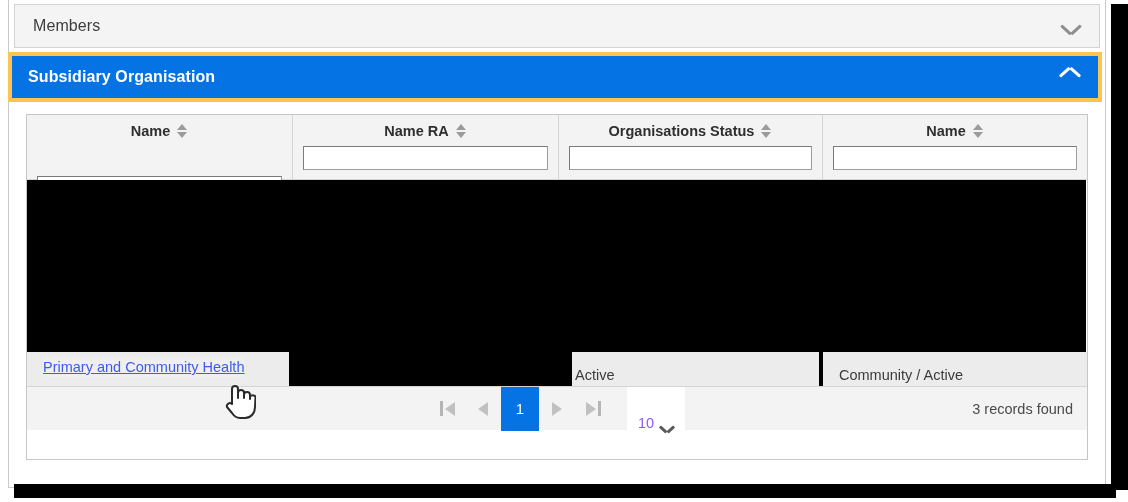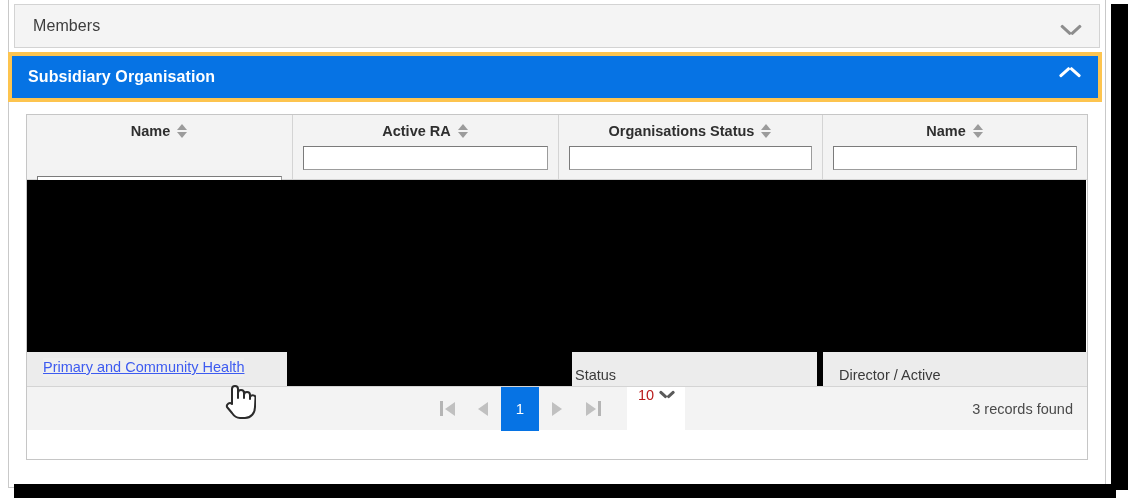--- a/index.html
+++ b/index.html
@@ -223,21 +223,21 @@
     left: 0; top: 172px;
     width: 100%;
     height: 46px;
     display: flex;
     background: #ececec;
     border-bottom: 1px solid #d8d8d8;
     box-sizing: border-box;
   }
   .cell {
     box-sizing: border-box;
-    border-right: 6px solid #000000;
+    border-right: 4px solid #000000;
     padding: 6px 14px 0 16px;
     display: flex;
     align-items: flex-start;
     font-size: 14.5px;
     color: #3b3b3b;
     overflow: hidden;
   }
   .cell:last-child { border-right: none; }
   .cell-link {
     color: #3d5bf0;
@@ -303,25 +303,25 @@
     align-items: center;
     justify-content: center;
     cursor: pointer;
   }
   .pg-size {
     margin-left: 16px;
     width: 58px; height: 44px;
     background: #ffffff;
     border: none;
     display: flex;
-    align-items: flex-start;
+    align-items: flex-end;
     justify-content: center;
     gap: 6px;
     font-size: 14.5px;
-    color: #b91c1c;
+    color: #8b5cf6;
     cursor: pointer;
   }
   .chev-sm {
     width: 14px; height: 9px;
     position: relative;
   }
   .chev-sm::before, .chev-sm::after {
     content: "";
     position: absolute;
     width: 9px; height: 2.6px;
@@ -367,21 +367,21 @@
     <div class="grid-head">
       <div class="hcell col1">
         <span class="hcell-title">
           <span>Name</span>
           <span class="sort-ico"></span>
         </span>
         <input class="hfilter" type="text" value="" style="">
       </div>
       <div class="hcell col2">
         <span class="hcell-title">
-          <span>Active RA</span>
+          <span>Name RA</span>
           <span class="sort-ico"></span>
         </span>
         <input class="hfilter" type="text" value="" style="">
       </div>
       <div class="hcell col3">
         <span class="hcell-title">
           <span>Organisations Status</span>
           <span class="sort-ico"></span>
         </span>
         <input class="hfilter" type="text" value="" style="">
@@ -397,22 +397,22 @@
 
     <div class="grid-body">
 
       <div class="redacted"></div>
 
       <div class="grid-row">
         <div class="cell col1">
           <a class="cell-link">Primary and Community Health</a>
         </div>
         <div class="cell col2"></div>
-        <div class="cell col3 cell-mid">Status</div>
-        <div class="cell col4 cell-mid">Director / Active</div>
+        <div class="cell col3 cell-mid">Active</div>
+        <div class="cell col4 cell-mid">Community / Active</div>
       </div>
 
       <div class="redacted-col2"></div>
 
       <div class="pager">
         <div class="pg-btn">
           <div class="pg-inner">
               <div class="bar-l"></div>
               <div class="tri-l"></div>
             </div>

